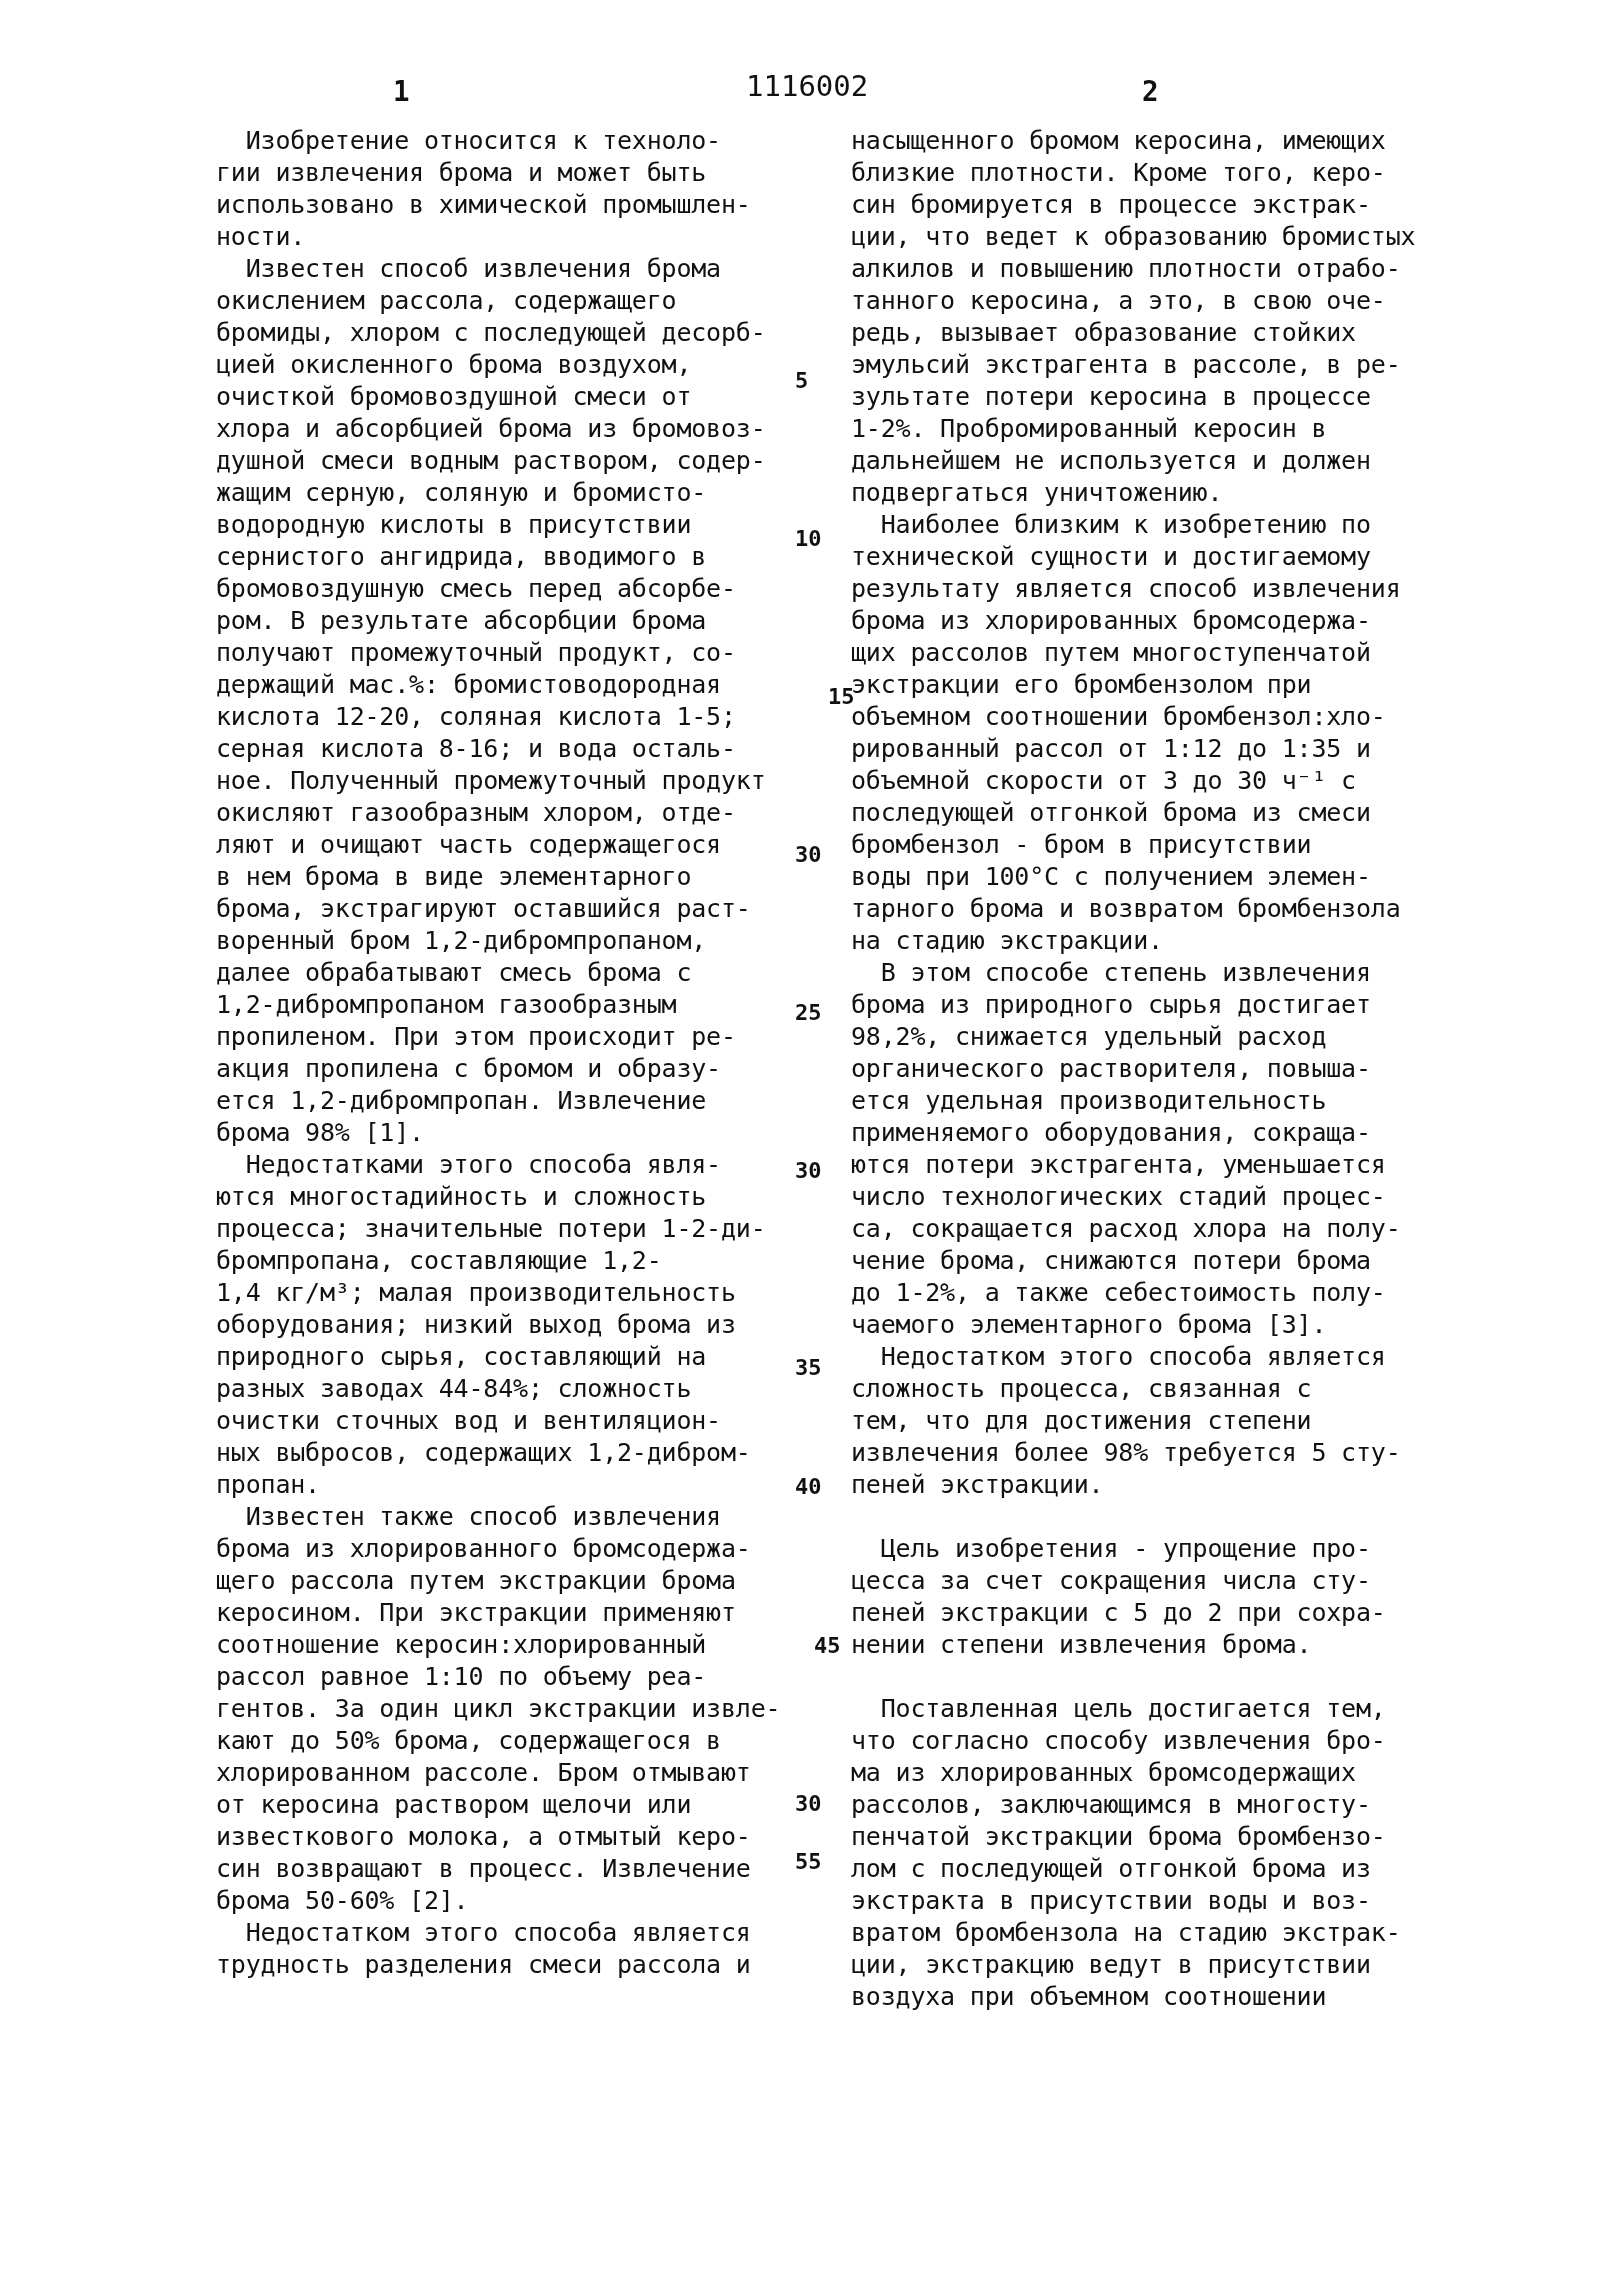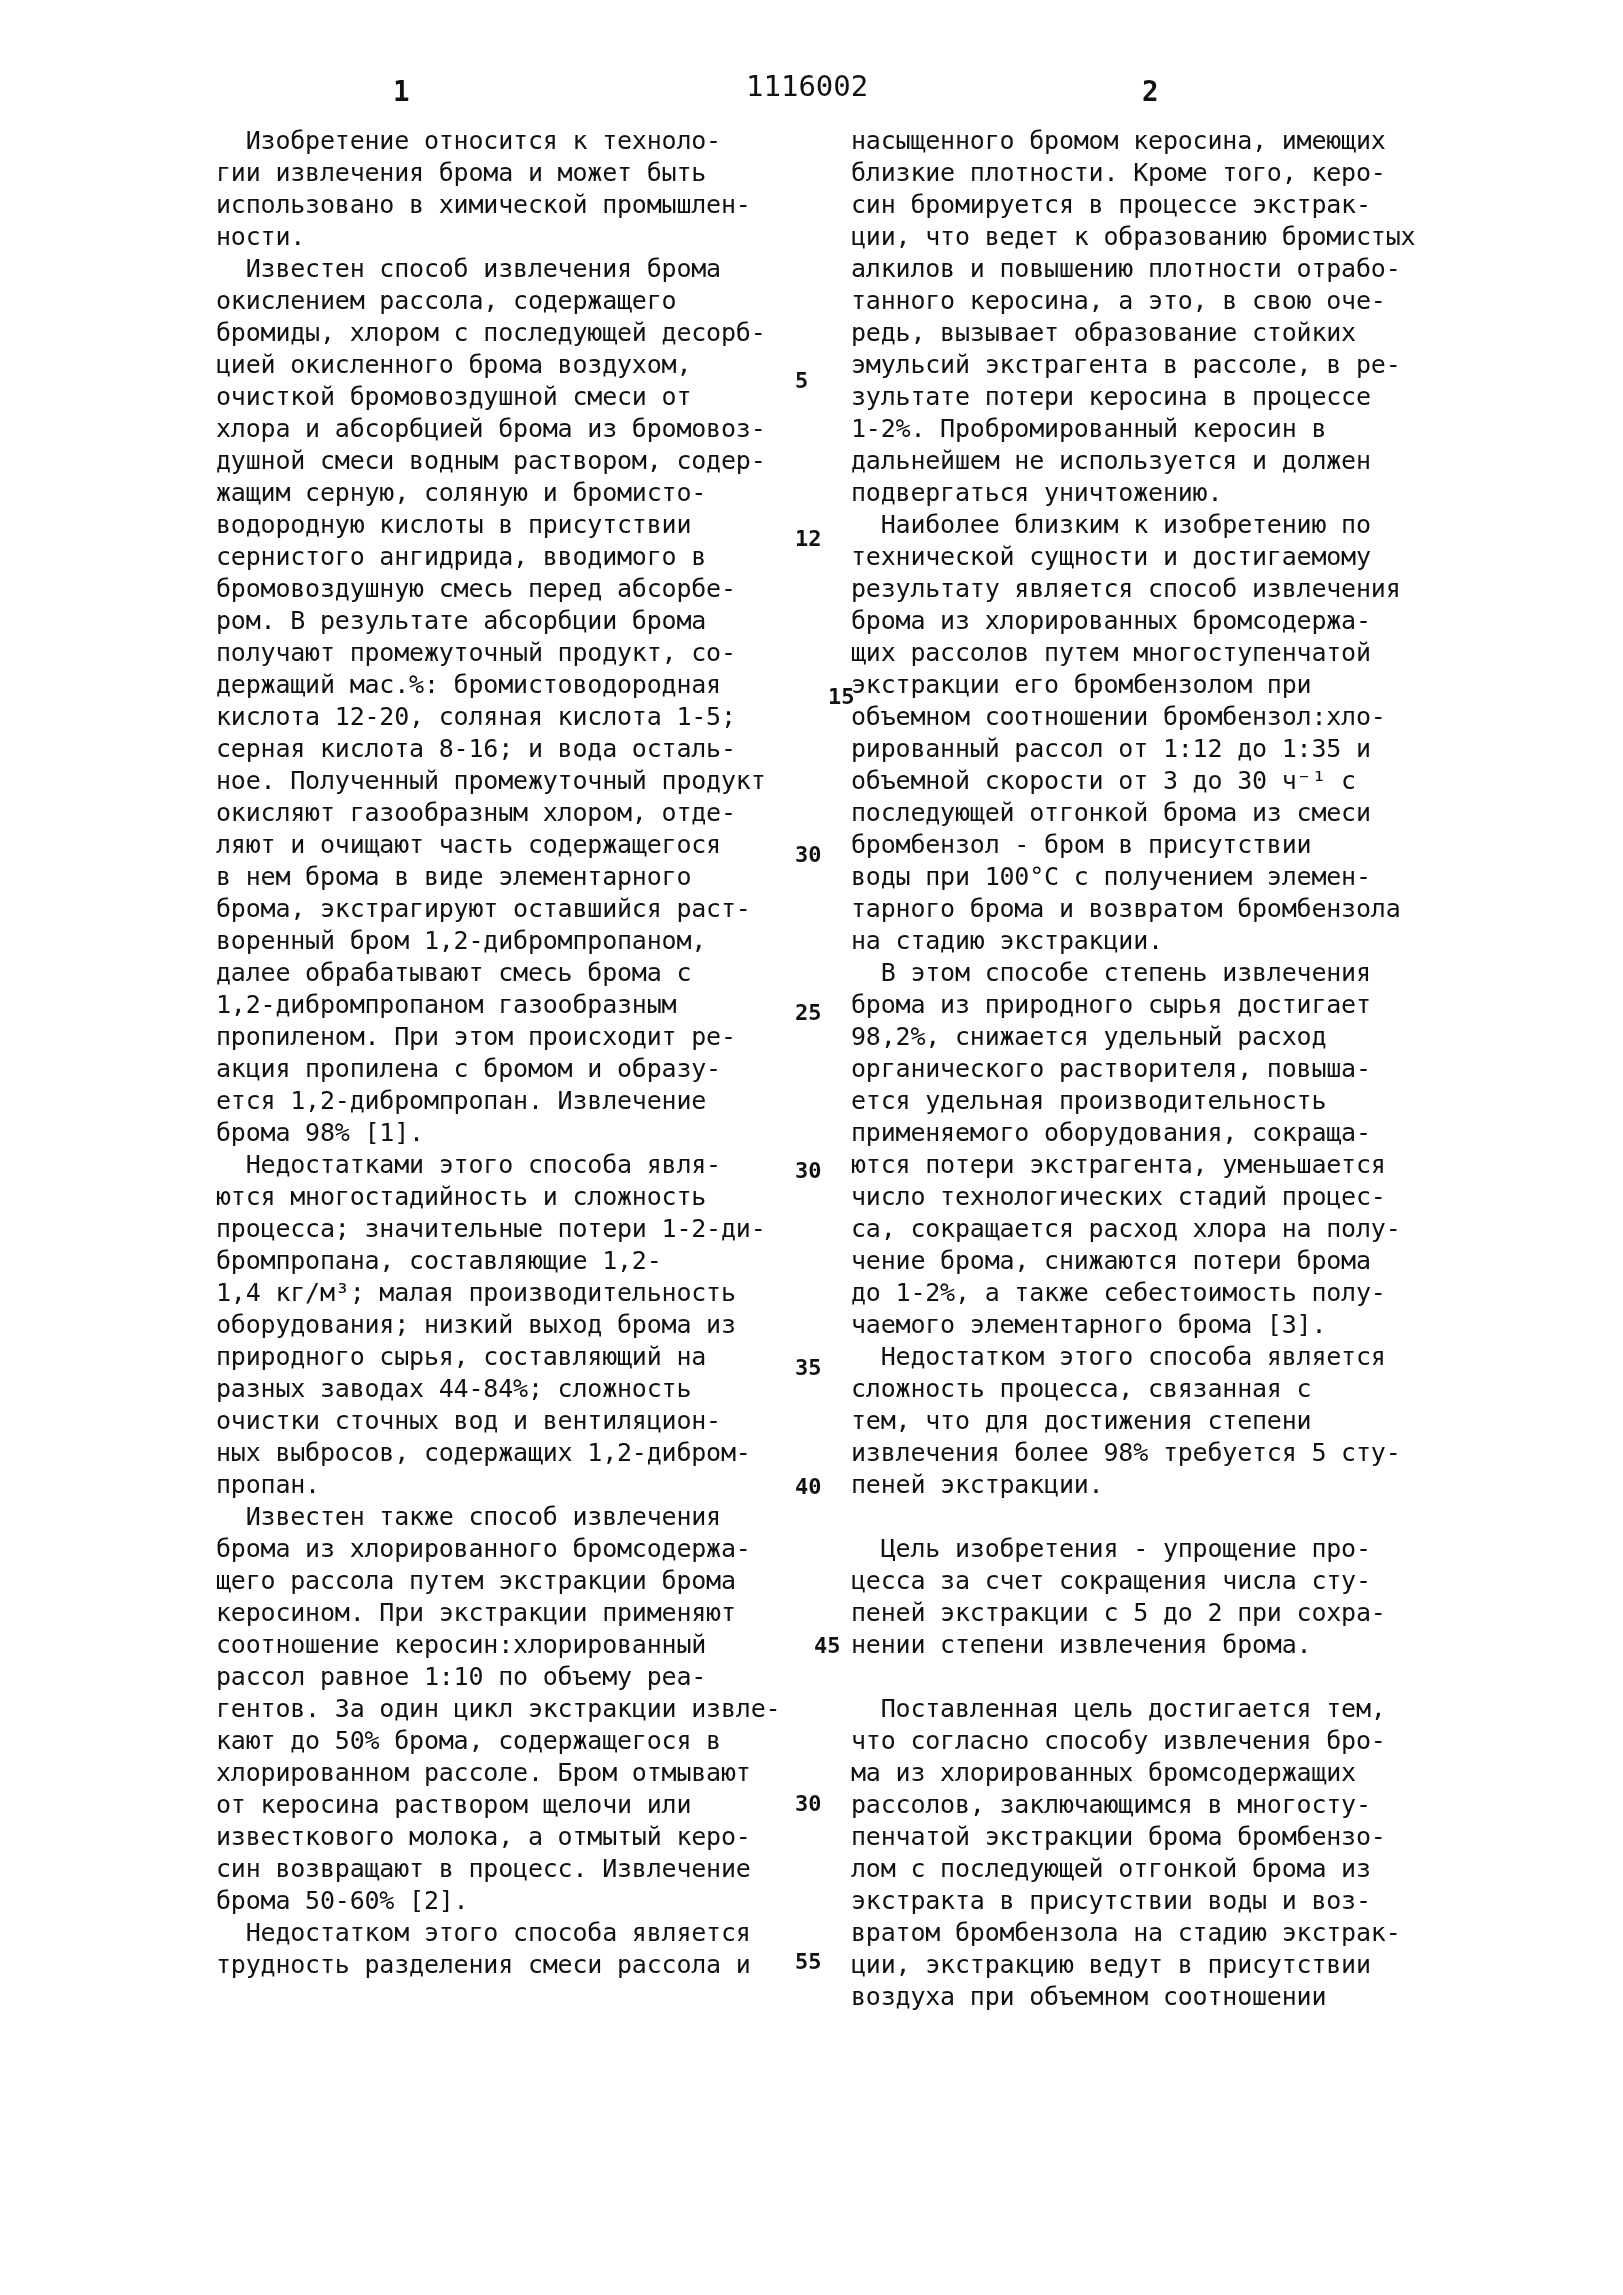--- a/index.html
+++ b/index.html
@@ -17,25 +17,25 @@
 </head>
 <body>
 
 <div class="pnum" style="left:393px;">1</div>
 <div class="hdr" style="left:746px;">1116002</div>
 <div class="pnum" style="left:1142px;">2</div>
 
 <div class="col left" id="left-col"><span class="ln">  Изобретение относится к техноло-</span><span class="ln">гии извлечения брома и может быть</span><span class="ln">использовано в химической промышлен-</span><span class="ln">ности.</span><span class="ln">  Известен способ извлечения брома</span><span class="ln">окислением рассола, содержащего</span><span class="ln">бромиды, хлором с последующей десорб-</span><span class="ln">цией окисленного брома воздухом,</span><span class="ln">очисткой бромовоздушной смеси от</span><span class="ln">хлора и абсорбцией брома из бромовоз-</span><span class="ln">душной смеси водным раствором, содер-</span><span class="ln">жащим серную, соляную и бромисто-</span><span class="ln">водородную кислоты в присутствии</span><span class="ln">сернистого ангидрида, вводимого в</span><span class="ln">бромовоздушную смесь перед абсорбе-</span><span class="ln">ром. В результате абсорбции брома</span><span class="ln">получают промежуточный продукт, со-</span><span class="ln">держащий мас.%: бромистоводородная</span><span class="ln">кислота 12-20, соляная кислота 1-5;</span><span class="ln">серная кислота 8-16; и вода осталь-</span><span class="ln">ное. Полученный промежуточный продукт</span><span class="ln">окисляют газообразным хлором, отде-</span><span class="ln">ляют и очищают часть содержащегося</span><span class="ln">в нем брома в виде элементарного</span><span class="ln">брома, экстрагируют оставшийся раст-</span><span class="ln">воренный бром 1,2-дибромпропаном,</span><span class="ln">далее обрабатывают смесь брома с</span><span class="ln">1,2-дибромпропаном газообразным</span><span class="ln">пропиленом. При этом происходит ре-</span><span class="ln">акция пропилена с бромом и образу-</span><span class="ln">ется 1,2-дибромпропан. Извлечение</span><span class="ln">брома 98% [1].</span><span class="ln">  Недостатками этого способа явля-</span><span class="ln">ются многостадийность и сложность</span><span class="ln">процесса; значительные потери 1-2-ди-</span><span class="ln">бромпропана, составляющие 1,2-</span><span class="ln">1,4 кг/м³; малая производительность</span><span class="ln">оборудования; низкий выход брома из</span><span class="ln">природного сырья, составляющий на</span><span class="ln">разных заводах 44-84%; сложность</span><span class="ln">очистки сточных вод и вентиляцион-</span><span class="ln">ных выбросов, содержащих 1,2-дибром-</span><span class="ln">пропан.</span><span class="ln">  Известен также способ извлечения</span><span class="ln">брома из хлорированного бромсодержа-</span><span class="ln">щего рассола путем экстракции брома</span><span class="ln">керосином. При экстракции применяют</span><span class="ln">соотношение керосин:хлорированный</span><span class="ln">рассол равное 1:10 по объему реа-</span><span class="ln">гентов. За один цикл экстракции извле-</span><span class="ln">кают до 50% брома, содержащегося в</span><span class="ln">хлорированном рассоле. Бром отмывают</span><span class="ln">от керосина раствором щелочи или</span><span class="ln">известкового молока, а отмытый керо-</span><span class="ln">син возвращают в процесс. Извлечение</span><span class="ln">брома 50-60% [2].</span><span class="ln">  Недостатком этого способа является</span><span class="ln">трудность разделения смеси рассола и</span></div>
 <div class="gutter" id="gutter">
     <span class="gnum" style="top: 253px;">5</span>
-    <span class="gnum" style="top: 411px;">12</span>
+    <span class="gnum" style="top: 411px;">10</span>
     <span class="gnum" style="top: 569px; margin-left: 33px;">15</span>
     <span class="gnum" style="top: 727px;">30</span>
     <span class="gnum" style="top: 885px;">25</span>
     <span class="gnum" style="top: 1043px;">30</span>
     <span class="gnum" style="top: 1240px;">35</span>
     <span class="gnum" style="top: 1359px;">40</span>
     <span class="gnum" style="top: 1518px; margin-left: 19px;">45</span>
     <span class="gnum" style="top: 1676px;">30</span>
-    <span class="gnum" style="top: 1834px;">55</span>
+    <span class="gnum" style="top: 1734px;">55</span>
   </div>
 <div class="col right" id="right-col"><span class="ln">насыщенного бромом керосина, имеющих</span><span class="ln">близкие плотности. Кроме того, керо-</span><span class="ln">син бромируется в процессе экстрак-</span><span class="ln">ции, что ведет к образованию бромистых</span><span class="ln">алкилов и повышению плотности отрабо-</span><span class="ln">танного керосина, а это, в свою оче-</span><span class="ln">редь, вызывает образование стойких</span><span class="ln">эмульсий экстрагента в рассоле, в ре-</span><span class="ln">зультате потери керосина в процессе</span><span class="ln">1-2%. Пробромированный керосин в</span><span class="ln">дальнейшем не используется и должен</span><span class="ln">подвергаться уничтожению.</span><span class="ln">  Наиболее близким к изобретению по</span><span class="ln">технической сущности и достигаемому</span><span class="ln">результату является способ извлечения</span><span class="ln">брома из хлорированных бромсодержа-</span><span class="ln">щих рассолов путем многоступенчатой</span><span class="ln">экстракции его бромбензолом при</span><span class="ln">объемном соотношении бромбензол:хло-</span><span class="ln">рированный рассол от 1:12 до 1:35 и</span><span class="ln">объемной скорости от 3 до 30 ч⁻¹ с</span><span class="ln">последующей отгонкой брома из смеси</span><span class="ln">бромбензол - бром в присутствии</span><span class="ln">воды при 100°С с получением элемен-</span><span class="ln">тарного брома и возвратом бромбензола</span><span class="ln">на стадию экстракции.</span><span class="ln">  В этом способе степень извлечения</span><span class="ln">брома из природного сырья достигает</span><span class="ln">98,2%, снижается удельный расход</span><span class="ln">органического растворителя, повыша-</span><span class="ln">ется удельная производительность</span><span class="ln">применяемого оборудования, сокраща-</span><span class="ln">ются потери экстрагента, уменьшается</span><span class="ln">число технологических стадий процес-</span><span class="ln">са, сокращается расход хлора на полу-</span><span class="ln">чение брома, снижаются потери брома</span><span class="ln">до 1-2%, а также себестоимость полу-</span><span class="ln">чаемого элементарного брома [3].</span><span class="ln">  Недостатком этого способа является</span><span class="ln">сложность процесса, связанная с</span><span class="ln">тем, что для достижения степени</span><span class="ln">извлечения более 98% требуется 5 сту-</span><span class="ln">пеней экстракции.</span><span class="ln"></span><span class="ln">  Цель изобретения - упрощение про-</span><span class="ln">цесса за счет сокращения числа сту-</span><span class="ln">пеней экстракции с 5 до 2 при сохра-</span><span class="ln">нении степени извлечения брома.</span><span class="ln"></span><span class="ln">  Поставленная цель достигается тем,</span><span class="ln">что согласно способу извлечения бро-</span><span class="ln">ма из хлорированных бромсодержащих</span><span class="ln">рассолов, заключающимся в многосту-</span><span class="ln">пенчатой экстракции брома бромбензо-</span><span class="ln">лом с последующей отгонкой брома из</span><span class="ln">экстракта в присутствии воды и воз-</span><span class="ln">вратом бромбензола на стадию экстрак-</span><span class="ln">ции, экстракцию ведут в присутствии</span><span class="ln">воздуха при объемном соотношении</span></div>
 
 
 </body></html>

